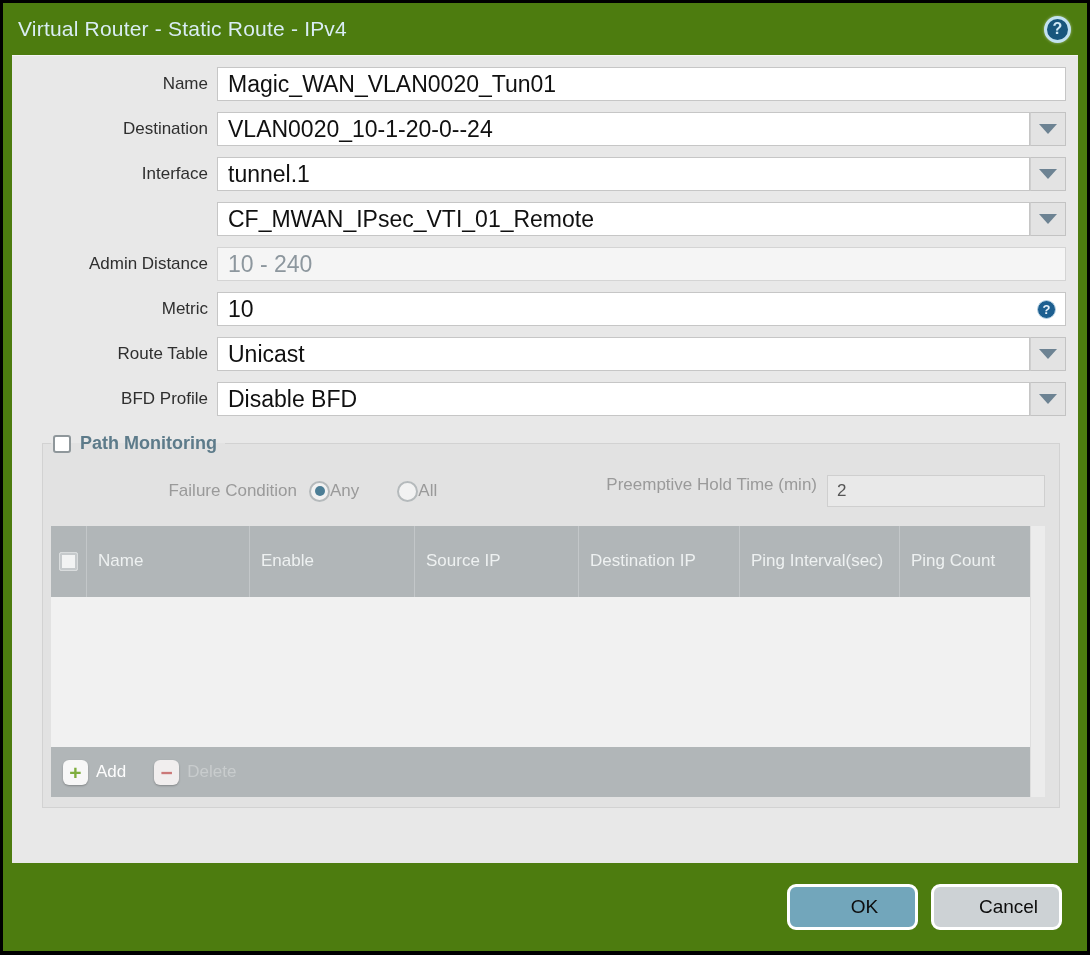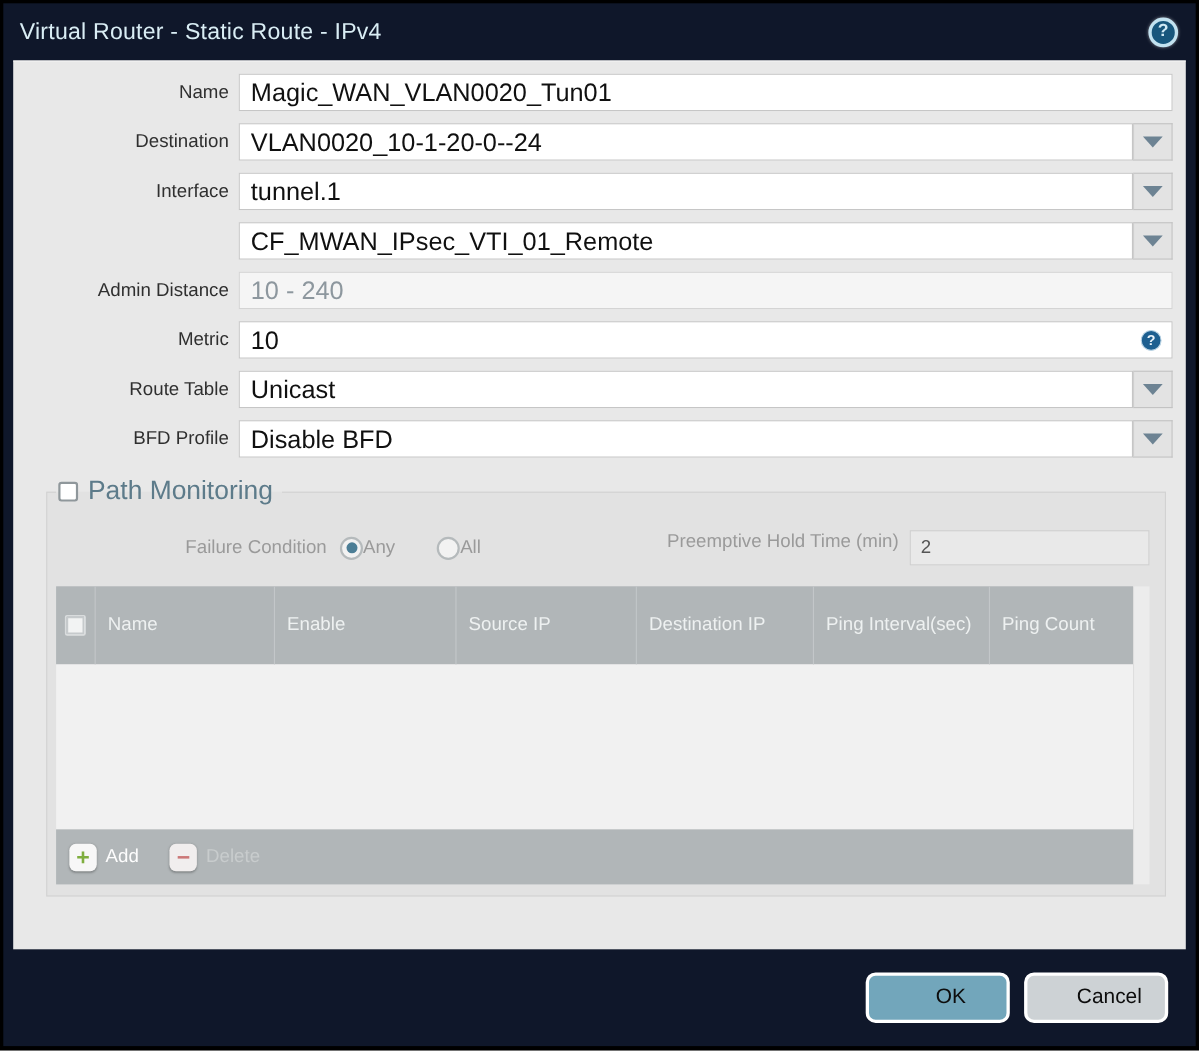--- a/index.html
+++ b/index.html
@@ -4,21 +4,21 @@
 <style>
   * { box-sizing: border-box; margin: 0; padding: 0; }
   html, body { width: 1090px; height: 955px; overflow: hidden; }
   body {
     background: #000;
     font-family: "Liberation Sans", "DejaVu Sans", sans-serif;
   }
   .window {
     position: absolute;
     left: 3px; top: 3px; right: 3px; bottom: 4px;
-    background: #0f172a;
+    background: #4d7c0f;
     display: flex;
     flex-direction: column;
   }
   
   .titlebar {
     height: 52px;
     flex: 0 0 52px;
     display: flex;
     align-items: center;
     padding: 0 16px 0 15px;
@@ -121,22 +121,22 @@
     display: flex; align-items: center; gap: 9px;
   }
   .cbox {
     width: 18px; height: 18px;
     background: #fff;
     border: 2px solid #8f979b;
     border-radius: 3px;
     cursor: pointer;
   }
   .pm-title {
-    font-size: 24px;
-    font-weight: normal;
+    font-size: 18px;
+    font-weight: bold;
     color: #5d7b8a;
   }
   .pm-cond {
     display: flex;
     align-items: center;
     margin: 14px 0 18px 0;
     height: 34px;
     font-size: 17px;
     color: #9a9a9a;
   }

